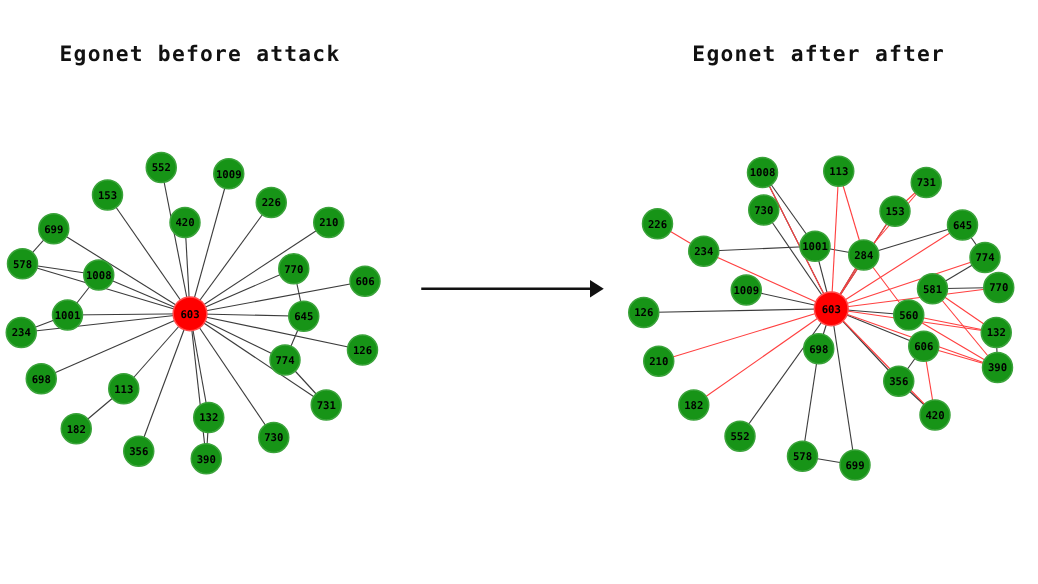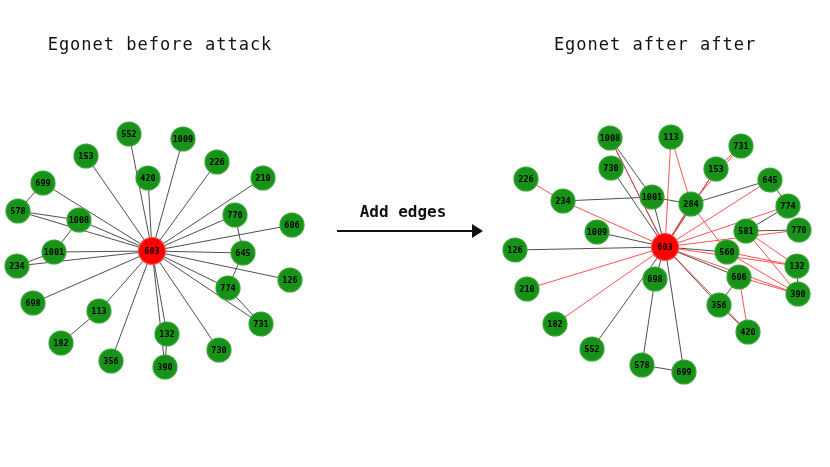--- a/index.html
+++ b/index.html
@@ -1,19 +1,19 @@
 <!DOCTYPE html>
 <html><head>
 <meta charset="utf-8">
 <style>
   html,body{margin:0;padding:0;background:#ffffff;}
   body{width:830px;height:467px;overflow:hidden;font-family:"DejaVu Sans Mono", monospace;}
   #canvas{position:relative;width:830px;height:467px;background:#ffffff;}
   .graph-title{
-    position:absolute;top:34px;font-size:17px;font-weight:normal;color:#111;
+    position:absolute;top:34px;font-size:17px;font-weight:bold;color:#111;
     letter-spacing:1px;white-space:nowrap;transform:translateX(-50%);
     font-family:"DejaVu Sans Mono", monospace;
   }
   #left-title{left:160px;}
   #right-title{left:655px;}
   #arrow-label{
     position:absolute;left:403px;top:202px;transform:translateX(-50%);
     font-size:16px;font-weight:bold;color:#111;white-space:nowrap;
     font-family:"DejaVu Sans Mono", monospace;
   }
@@ -217,16 +217,15 @@
       <text x="592" y="352" text-anchor="middle" font-size="8.5" fill="#000000" class="node-label">552</text>
       <circle cx="642" cy="365" r="12" fill="#179417" stroke="#3aa33a" stroke-width="1.2"></circle>
       <text x="642" y="368" text-anchor="middle" font-size="8.5" fill="#000000" class="node-label">578</text>
       <circle cx="684" cy="372" r="12" fill="#179417" stroke="#3aa33a" stroke-width="1.2"></circle>
       <text x="684" y="375" text-anchor="middle" font-size="8.5" fill="#000000" class="node-label">699</text>
     </svg>
 
   <div id="left-title" class="graph-title">Egonet before attack</div>
   <div id="right-title" class="graph-title">Egonet after after</div>
 
-  <div id="arrow-label">Add edges</div>
   <div id="arrow-shaft"></div>
   <div id="arrow-head"></div>
 </div>
 
 </body></html>

